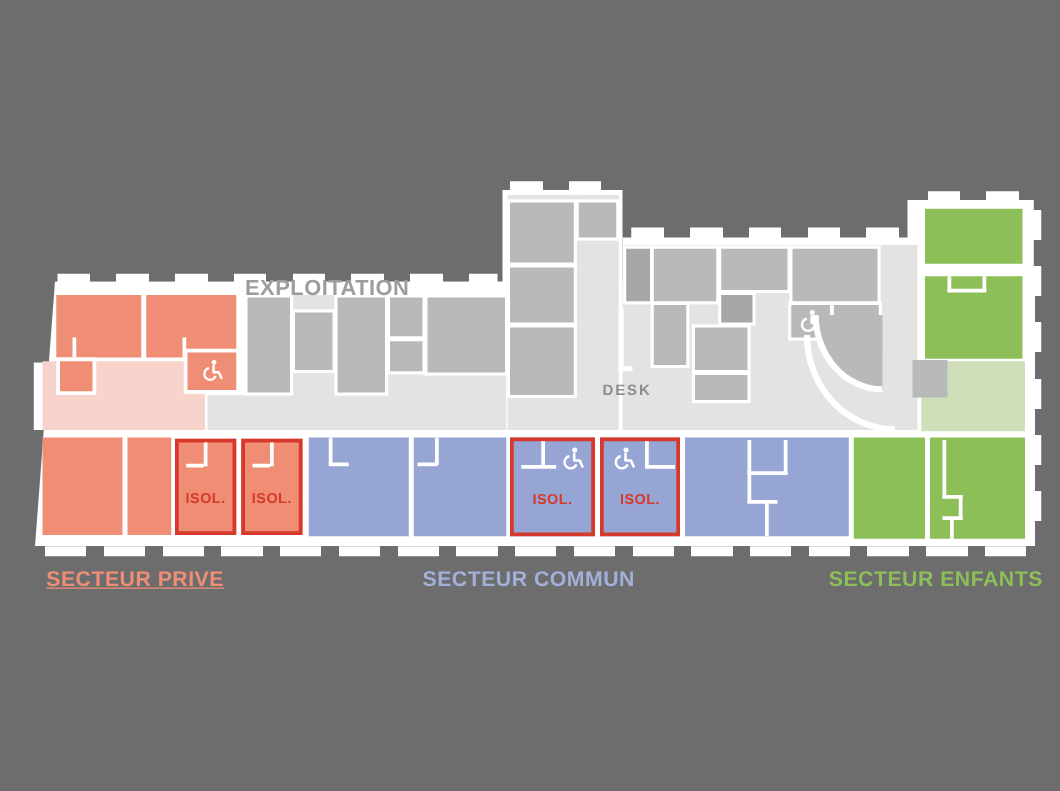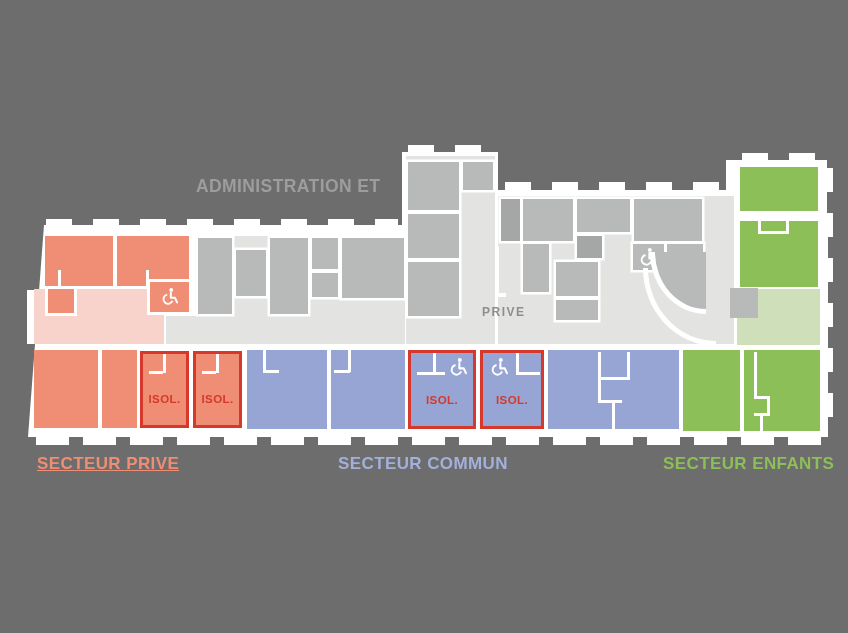--- a/index.html
+++ b/index.html
@@ -168,20 +168,21 @@
   <div class="abs arc" style="left:643px;top:268px;width:73px;height:78px;"></div>
   <div class="abs arc fill" style="left:650px;top:252px;width:56px;height:62px;"></div>
 
   <div class="abs stub" style="left:495px;top:247px;width:4px;height:50px;"></div>
   <div class="abs stub" style="left:495px;top:293px;width:11px;height:4px;"></div>
 
   <div class="abs stub" style="left:58px;top:270px;width:3px;height:16px;"></div>
   <div class="abs stub" style="left:146px;top:270px;width:3px;height:16px;"></div>
 
   <div class="abs admin-label" style="left:196px;top:153px;">
-    <span>ADMINISTRATION ET</span><br>
+    <br>
+    <span>EXPLOITATION</span>
   </div>
-  <div class="abs desk-label" style="left:482px;top:305px;">PRIVE</div>
+  <div class="abs desk-label" style="left:482px;top:305px;">DESK</div>
   <div class="abs sector-label prive" style="left:37px;top:454px;">SECTEUR PRIVE</div>
   <div class="abs sector-label enfants" style="left:663px;top:454px;">SECTEUR ENFANTS</div>
   <div class="abs sector-label commun" style="left:338px;top:454px;">SECTEUR COMMUN</div>
 
 </div>
 
 </body></html>

